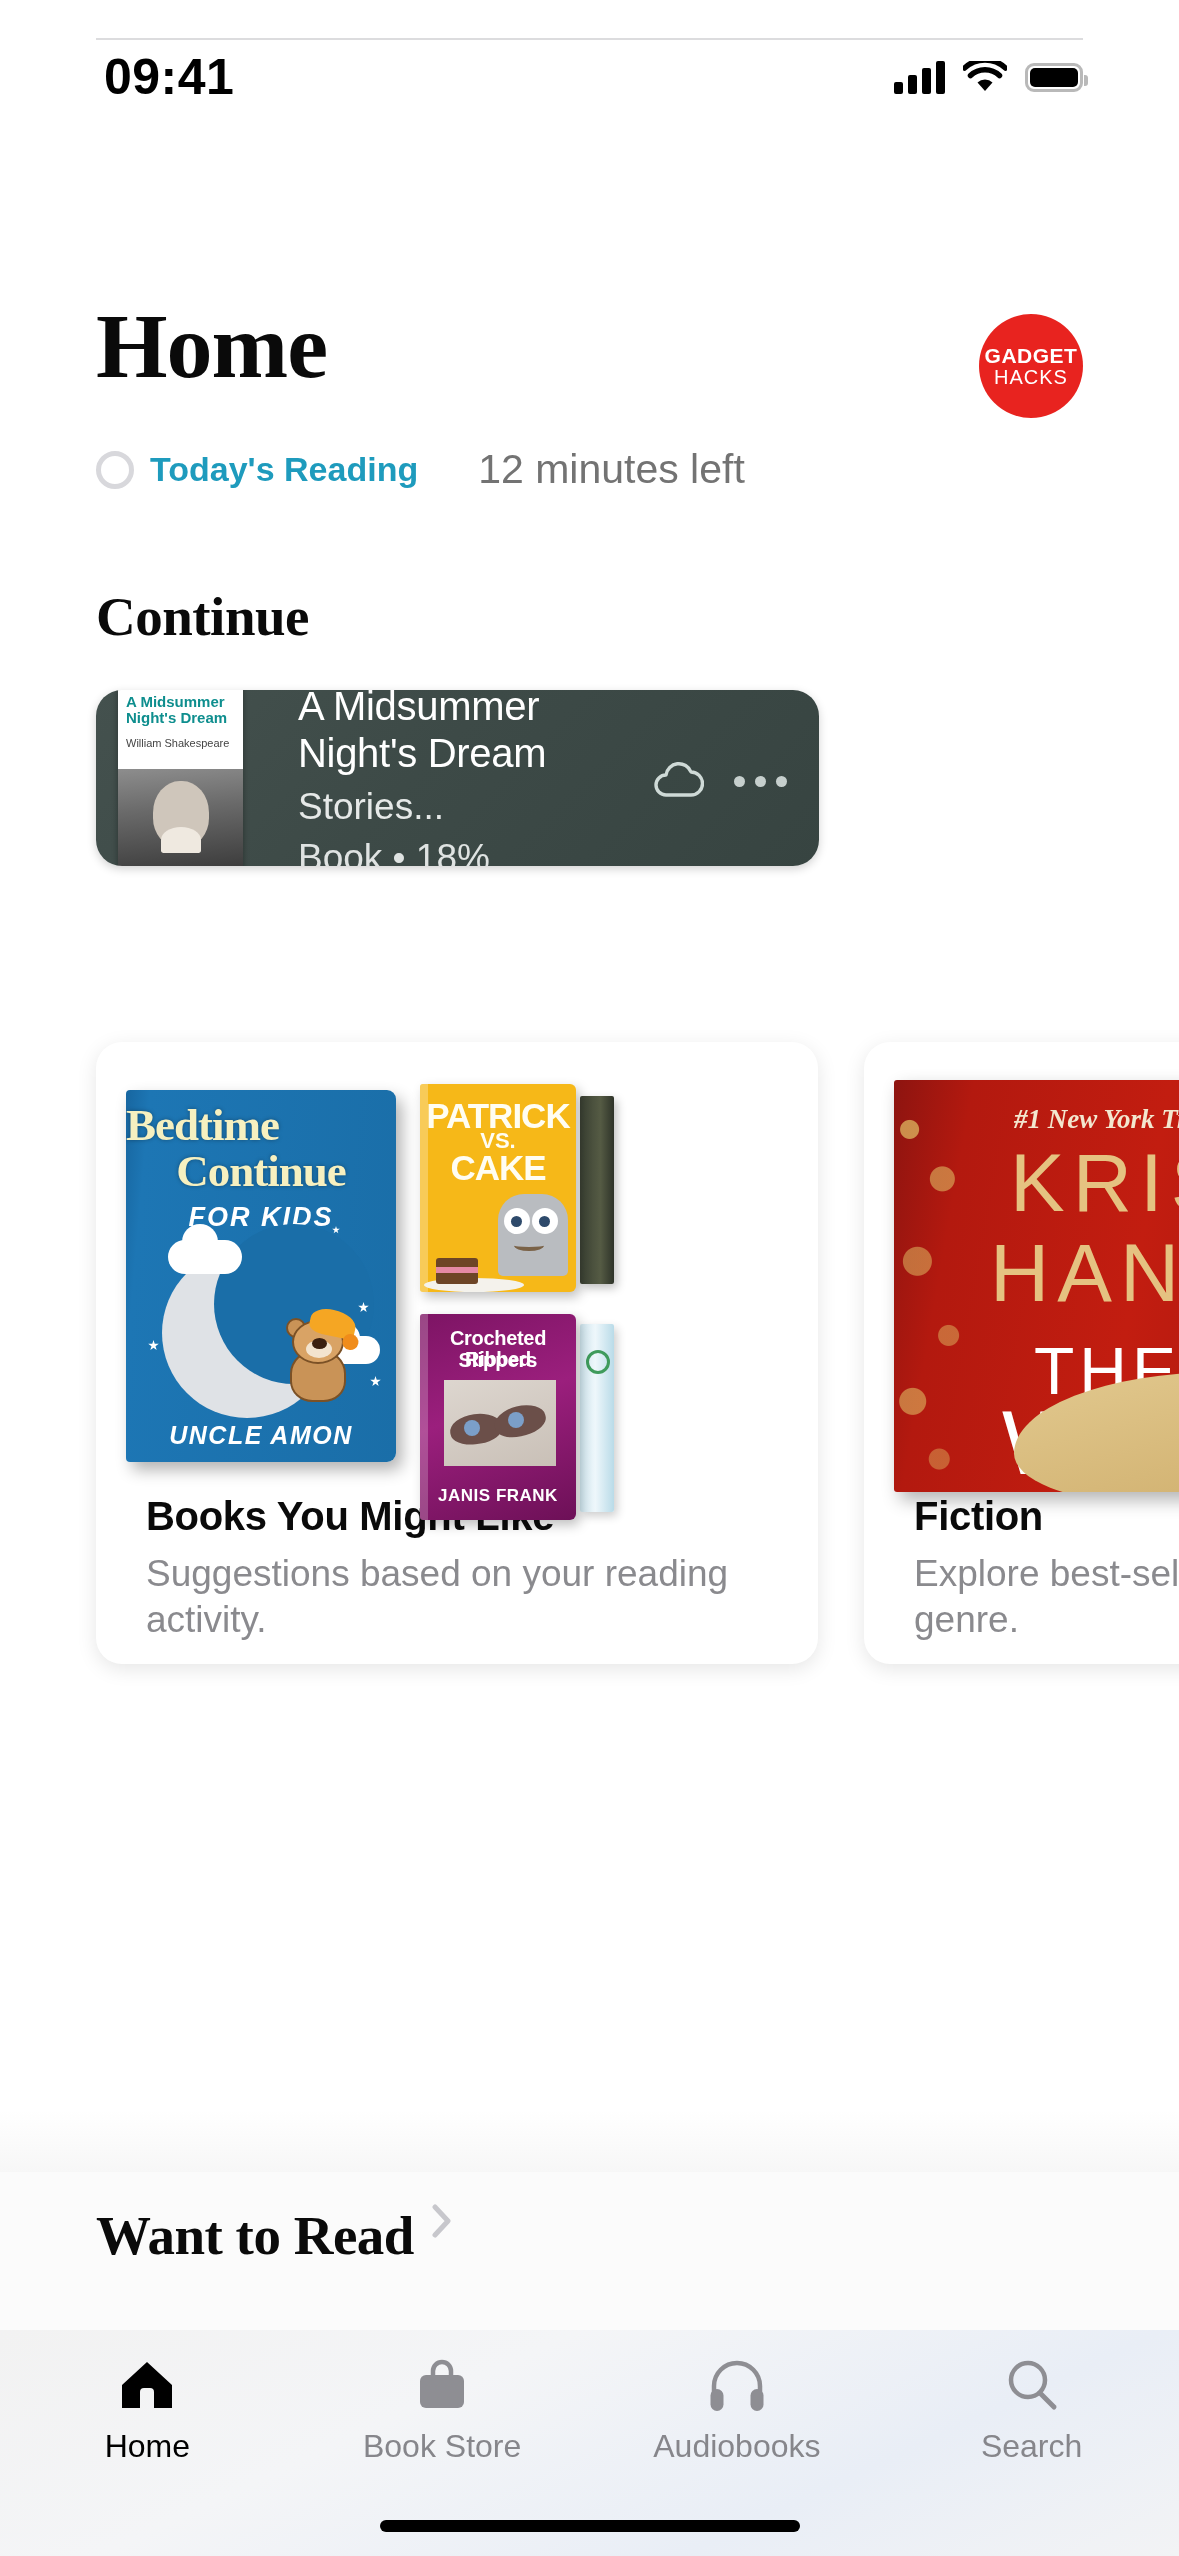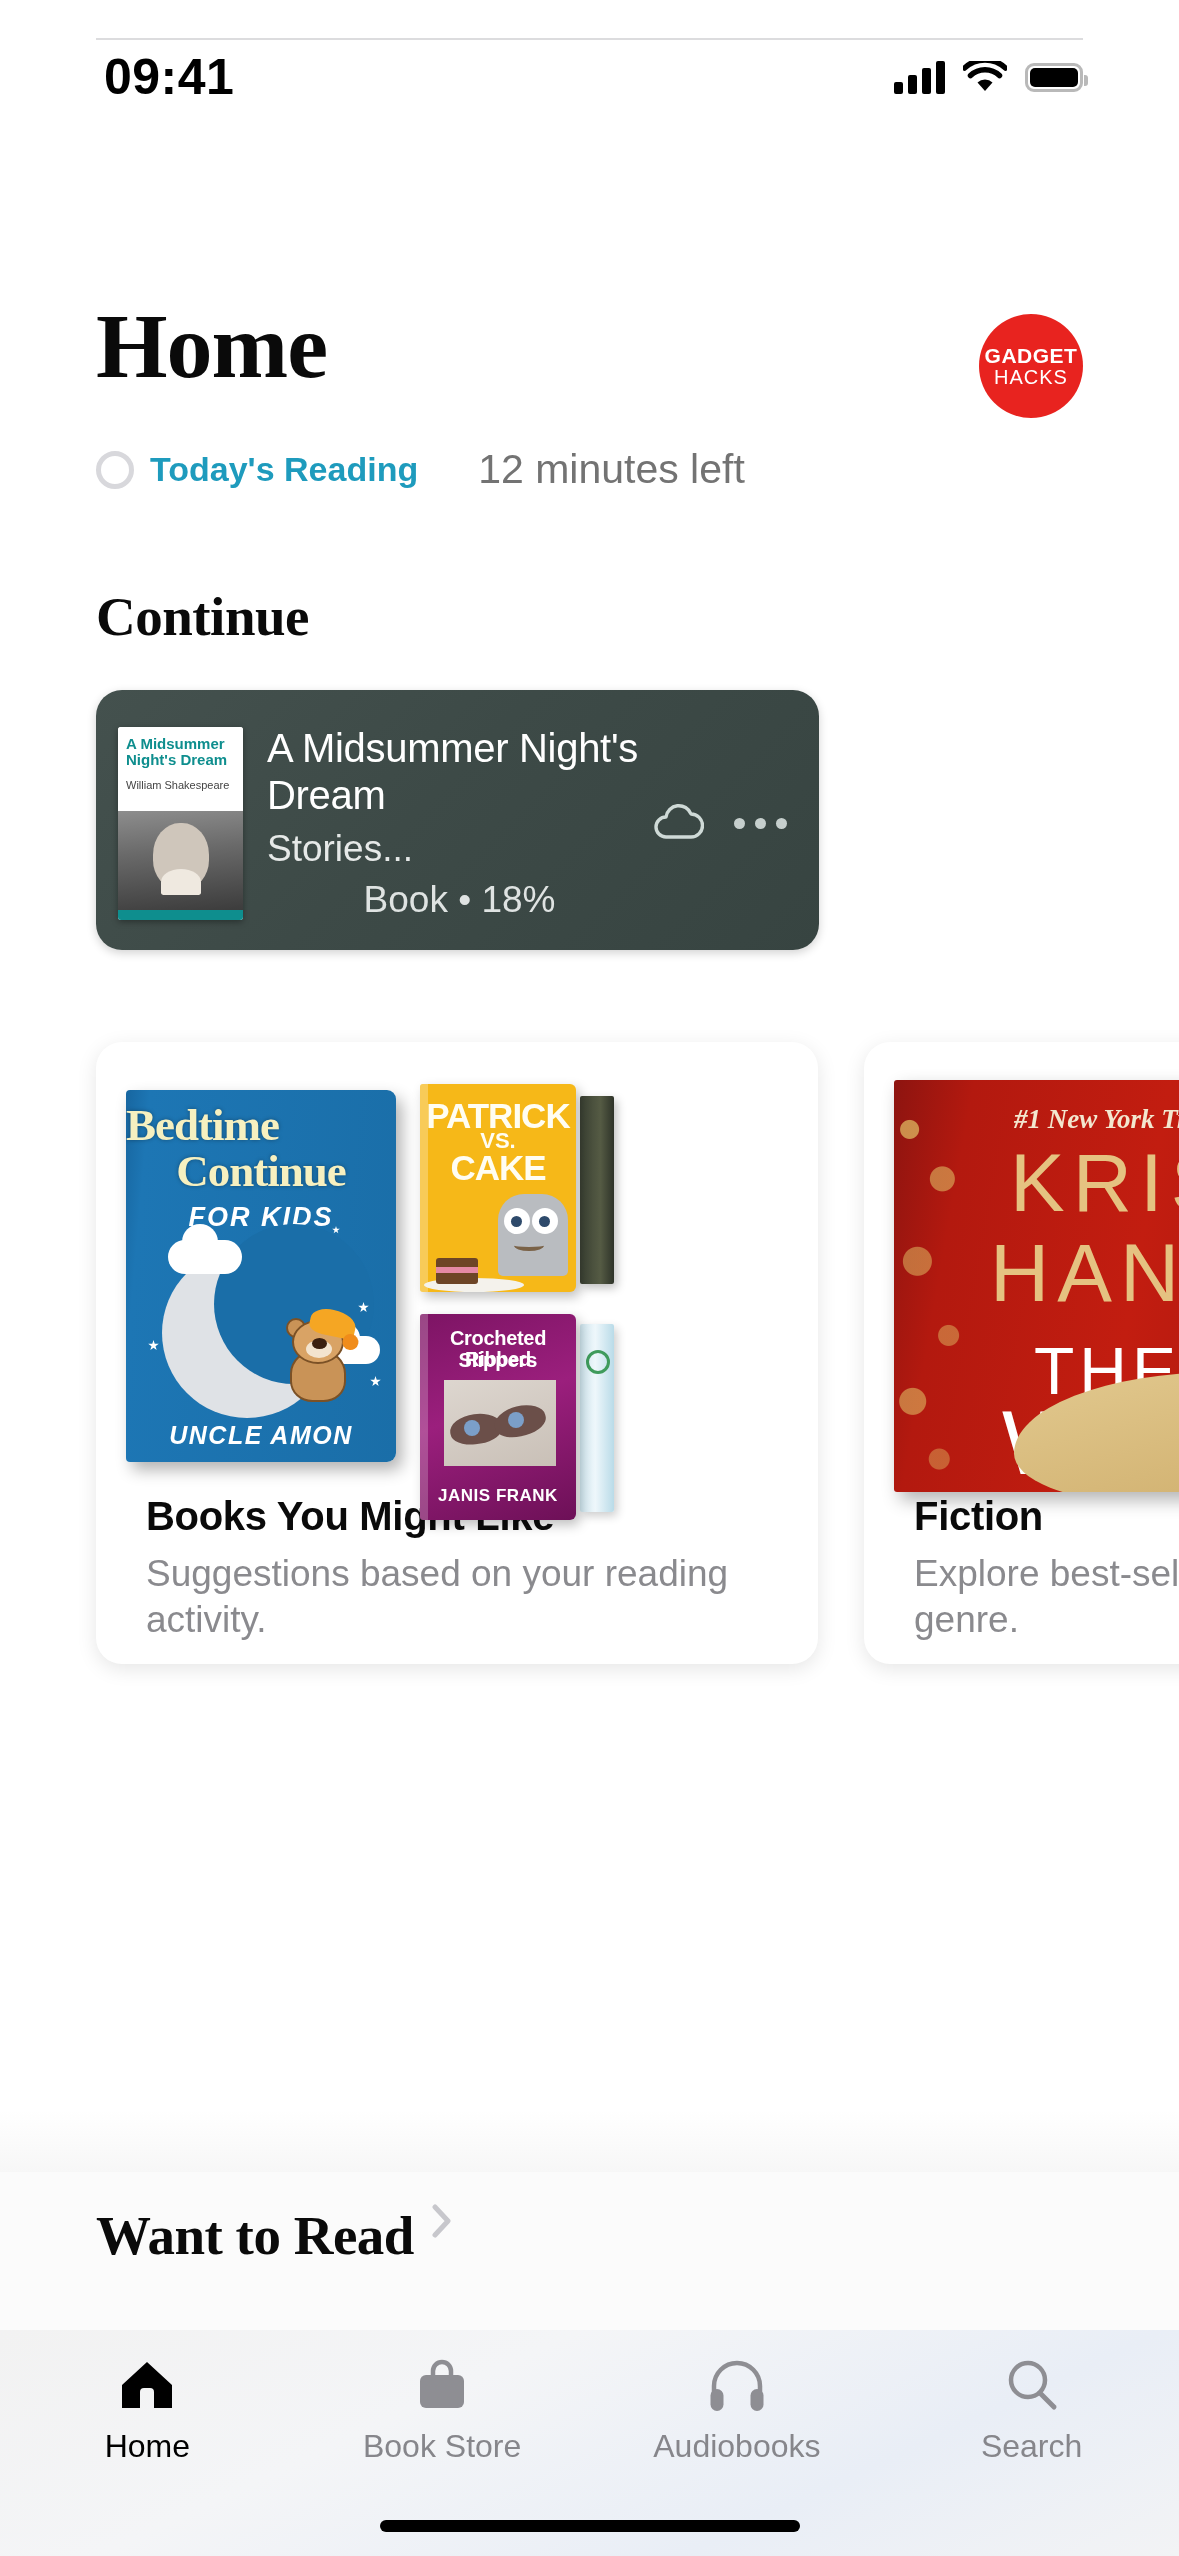--- a/index.html
+++ b/index.html
@@ -53,44 +53,44 @@
   .divider { margin:38px 96px 0; height:1.5px; background:#dcdcde; }
 
   
   .section-title {
     font-family:"Liberation Serif", serif;
     font-size:55px; font-weight:700; color:#0a0a0a; letter-spacing:-0.5px;
   }
   .continue-sec { position:absolute; top:585px; left:0; width:1179px; padding:0 96px; }
 
   .continue-card {
-    margin-top:42px; width:723px; height:260px; border-radius:26px;
+    margin-top:42px; width:723px; height:176px; border-radius:26px;
     background:linear-gradient(135deg,#44514e 0%,#3d4a47 45%,#374441 100%);
     display:flex; align-items:center; padding:6px 28px 0 22px;
     box-shadow:0 3px 10px rgba(0,0,0,0.18);
-    position:relative; overflow:hidden;
+    position:relative; overflow:hidden;gap:31px;
   }
   .cover-mini {
     width:125px; height:193px; flex:none; background:#fff;
     border-radius:3px; overflow:hidden; position:relative;
     box-shadow:0 2px 6px rgba(0,0,0,.35);
     display:flex; flex-direction:column;
   }
   .cm-top { height:84px; background:#fff; padding:9px 8px 0; }
   .cm-t1 { font-size:15px; font-weight:700; color:#0e8e8e; line-height:1.1; }
   .cm-t2 { font-size:11px; color:#444; margin-top:10px; }
   .cm-img { flex:1; background:linear-gradient(175deg,#8d8d8d 0%,#6a6a6a 40%,#3c3c3c 100%); position:relative; }
   .cm-face{position:absolute;left:50%;top:46%;transform:translate(-50%,-50%);width:56px;height:66px;border-radius:48% 48% 44% 44%;background:#cfc6bb;}
   .cm-face::before{content:"";position:absolute;left:8px;top:46px;width:40px;height:26px;background:#efe9e0;border-radius:50% 50% 10% 10%;}
   .cm-bar { height:10px; background:#0e8e8e; }
 
   .c-info { flex:1; margin-left:24px; }
   .c-title { font-size:40px; font-weight:500; color:#fff; line-height:1.17; letter-spacing:-0.3px; }
   .c-author { font-size:37px; font-weight:400; color:#e6e9e8; margin-top:9px; }
-  .c-meta { font-size:37px; font-weight:400; color:#dfe3e2; margin-top:9px;text-align:center; }
+  .c-meta { font-size:37px; font-weight:400; color:#dfe3e2; margin-top:9px; }
   .c-actions { display:flex; align-items:center; gap:30px; margin-right:4px; }
   .cloud { width:52px; height:40px; flex:none; }
   .dots { display:flex; gap:10px; }
   .dots i { width:11px; height:11px; border-radius:50%; background:#c6cfcd; display:block; }
 
   
   .picks-sec { position:absolute; top:1000px; left:0; width:1179px; }
   .picks-head { padding:0 96px; }
   .picks-scroll { margin-top:42px; display:flex; gap:46px; padding-left:96px; }
   .pick-card {

